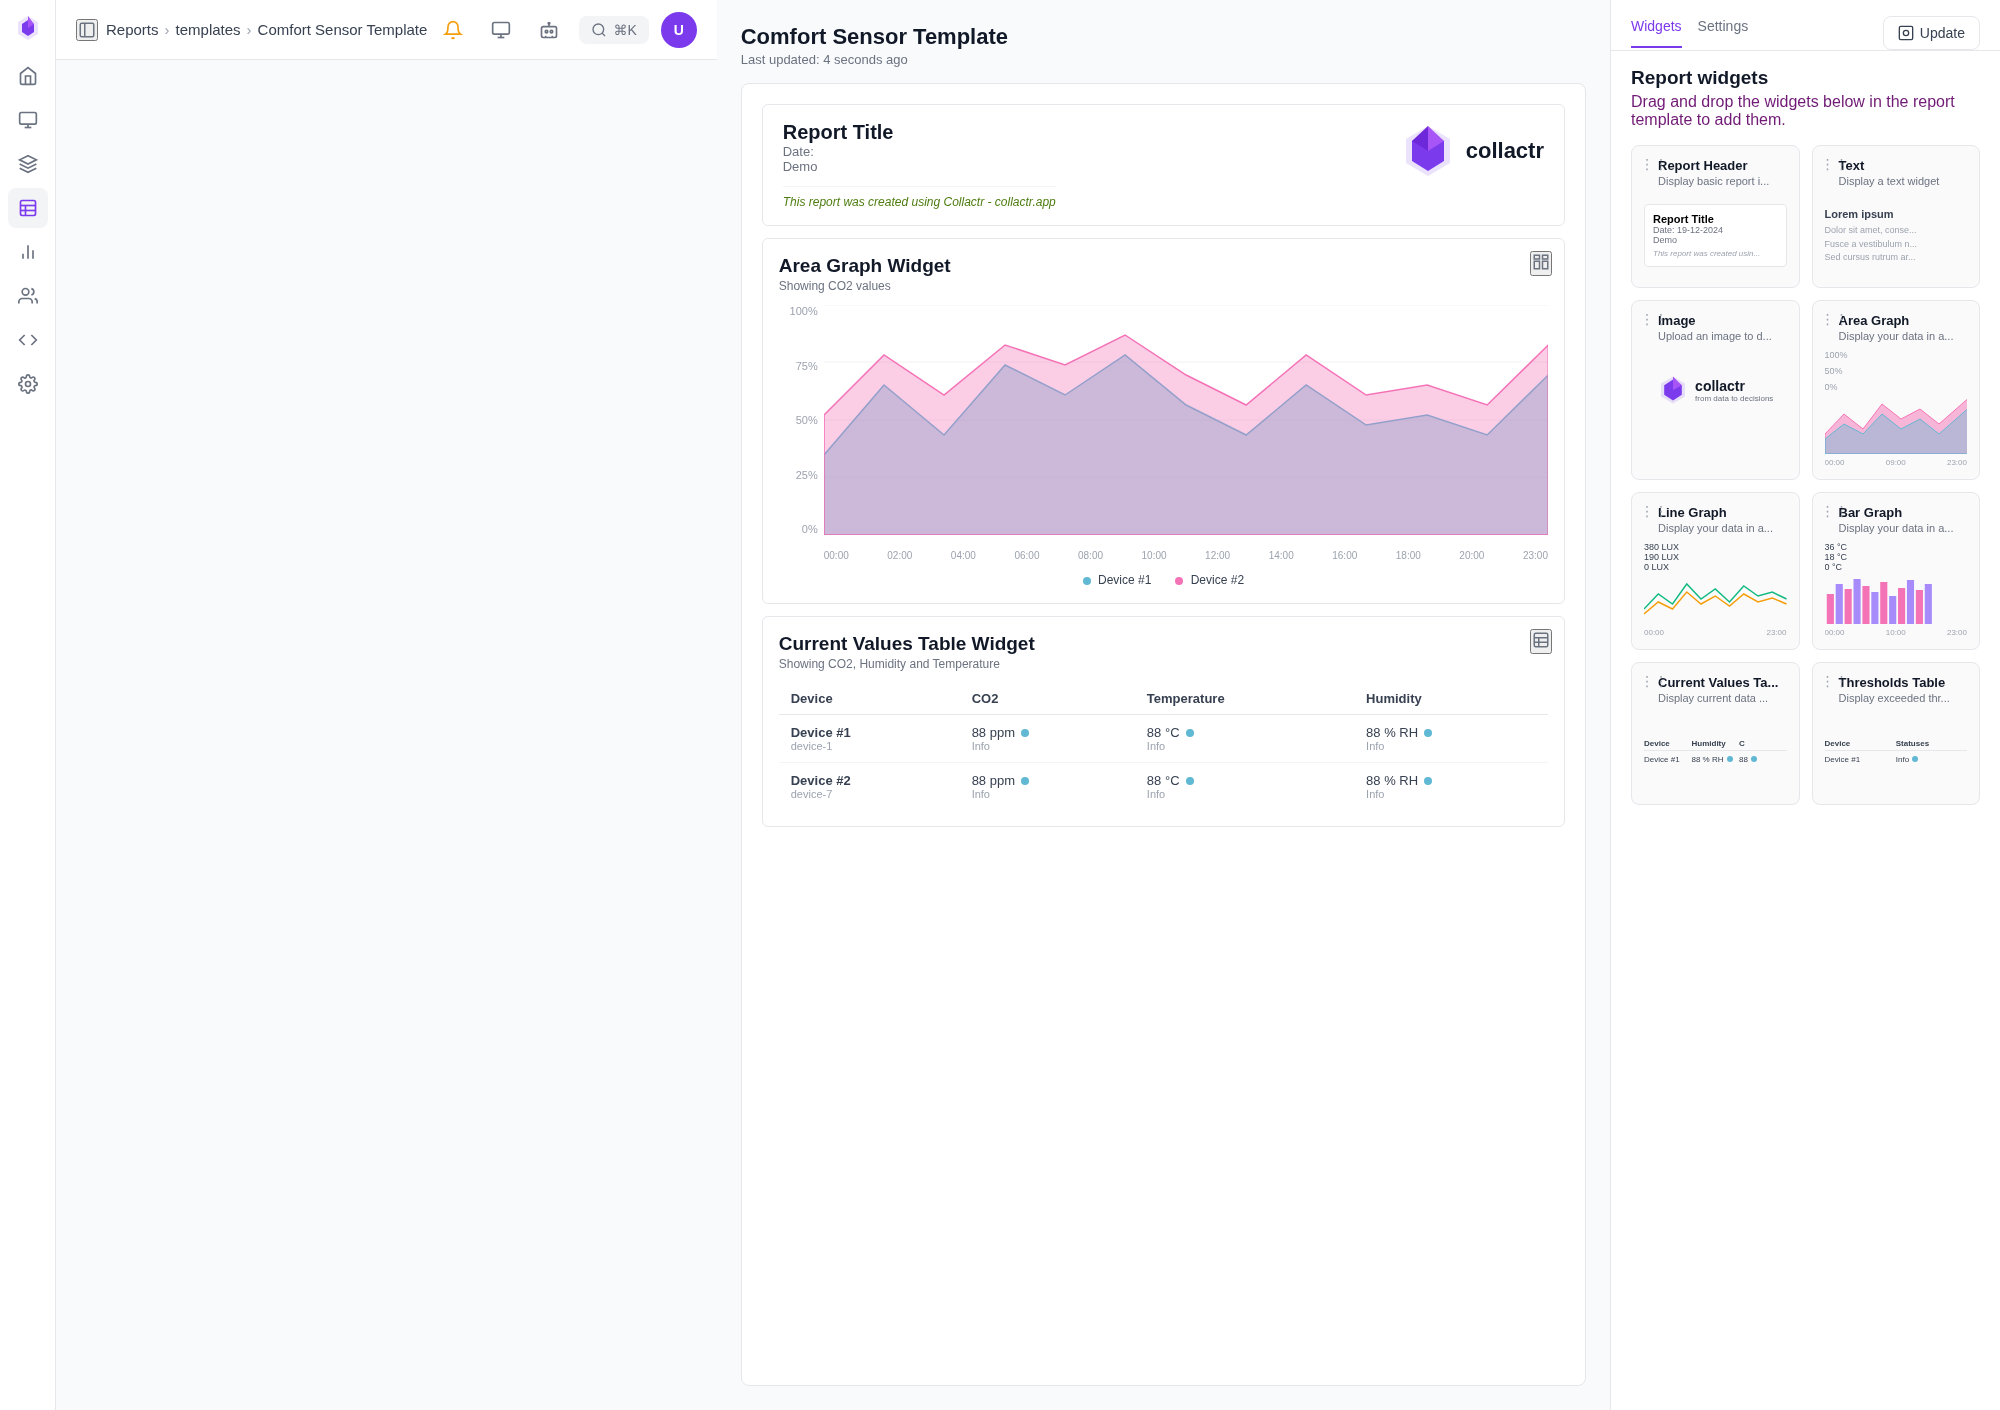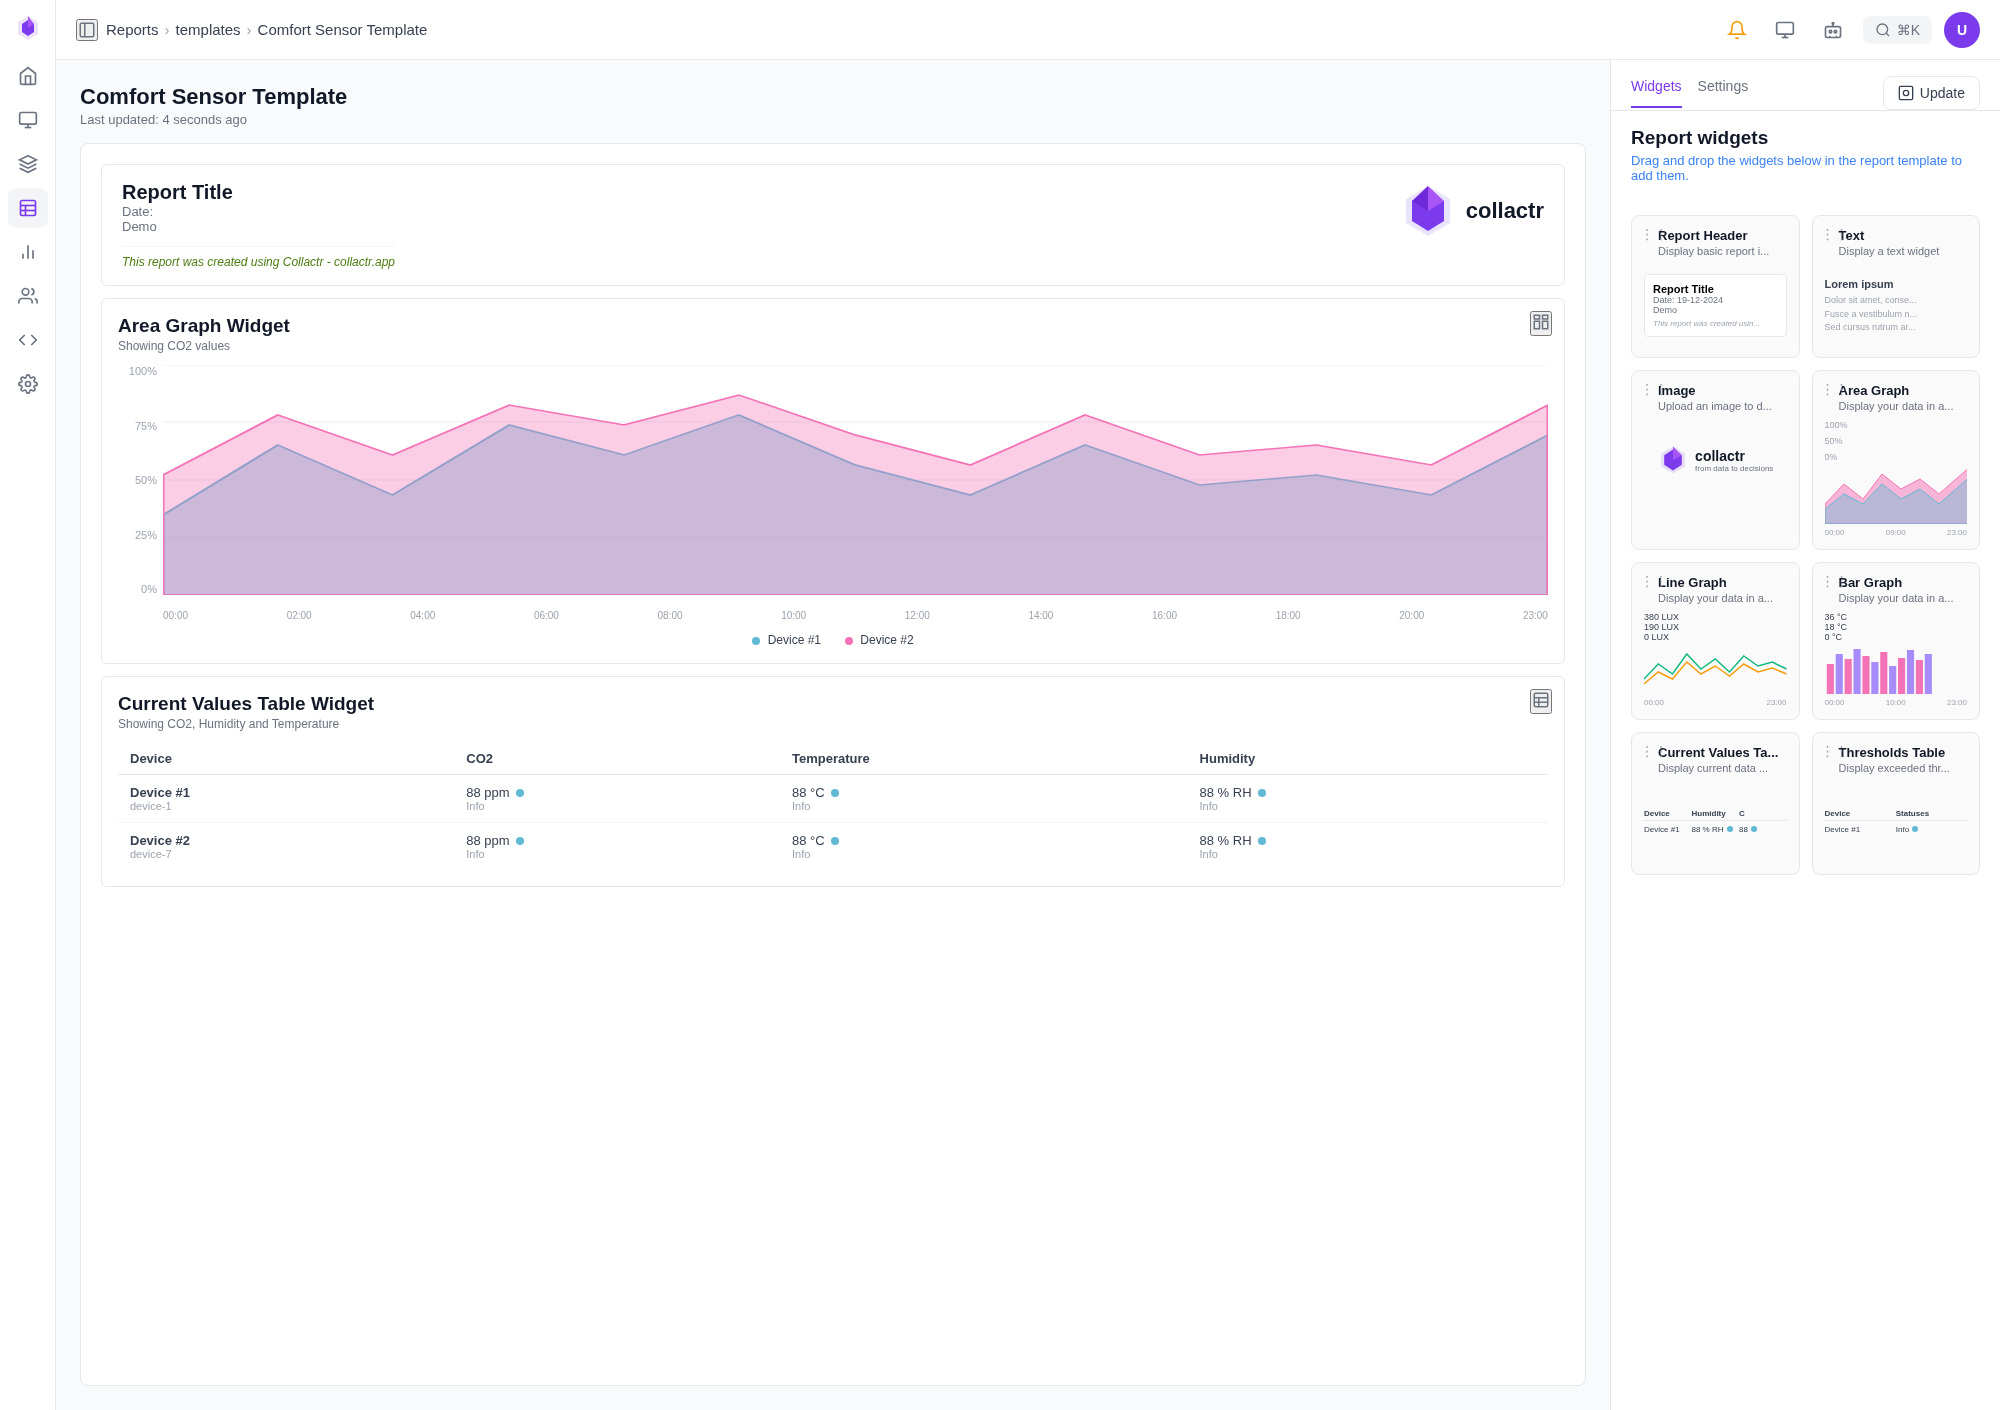--- a/index.html
+++ b/index.html
@@ -29,21 +29,21 @@
       cursor: pointer;
       color: #6b7280;
     }
     .sidebar-item.active { background: #f3f4f6; color: #7c3aed; }
     .sidebar-item svg { width: 20px; height: 20px; }
 
     
     .main-container {
       flex: 1;
       display: flex;
-      flex-direction: column;
+      flex-direction: row;
       overflow: hidden;
       background: #f9fafb;
     }
 
     
     .topbar {
       height: 60px;
       background: #fff;
       border-bottom: 1px solid #e5e7eb;
       display: flex;
@@ -336,23 +336,23 @@
       overflow-y: auto;
       padding: 16px 20px;
     }
     .rs-section-title {
       font-size: 19px;
       font-weight: 700;
       color: #111827;
       margin-bottom: 4px;
     }
     .rs-section-desc {
-      font-size: 13px;
-      color: #3b82f6;
-      margin-bottom: 32px;
+      font-size: 16px;
+      color: #701a75;
+      margin-bottom: 16px;
     }
 
     
     .widget-cards-grid {
       display: grid;
       grid-template-columns: 1fr 1fr;
       gap: 12px;
     }
     .widget-card {
       border: 1px solid #e5e7eb;

